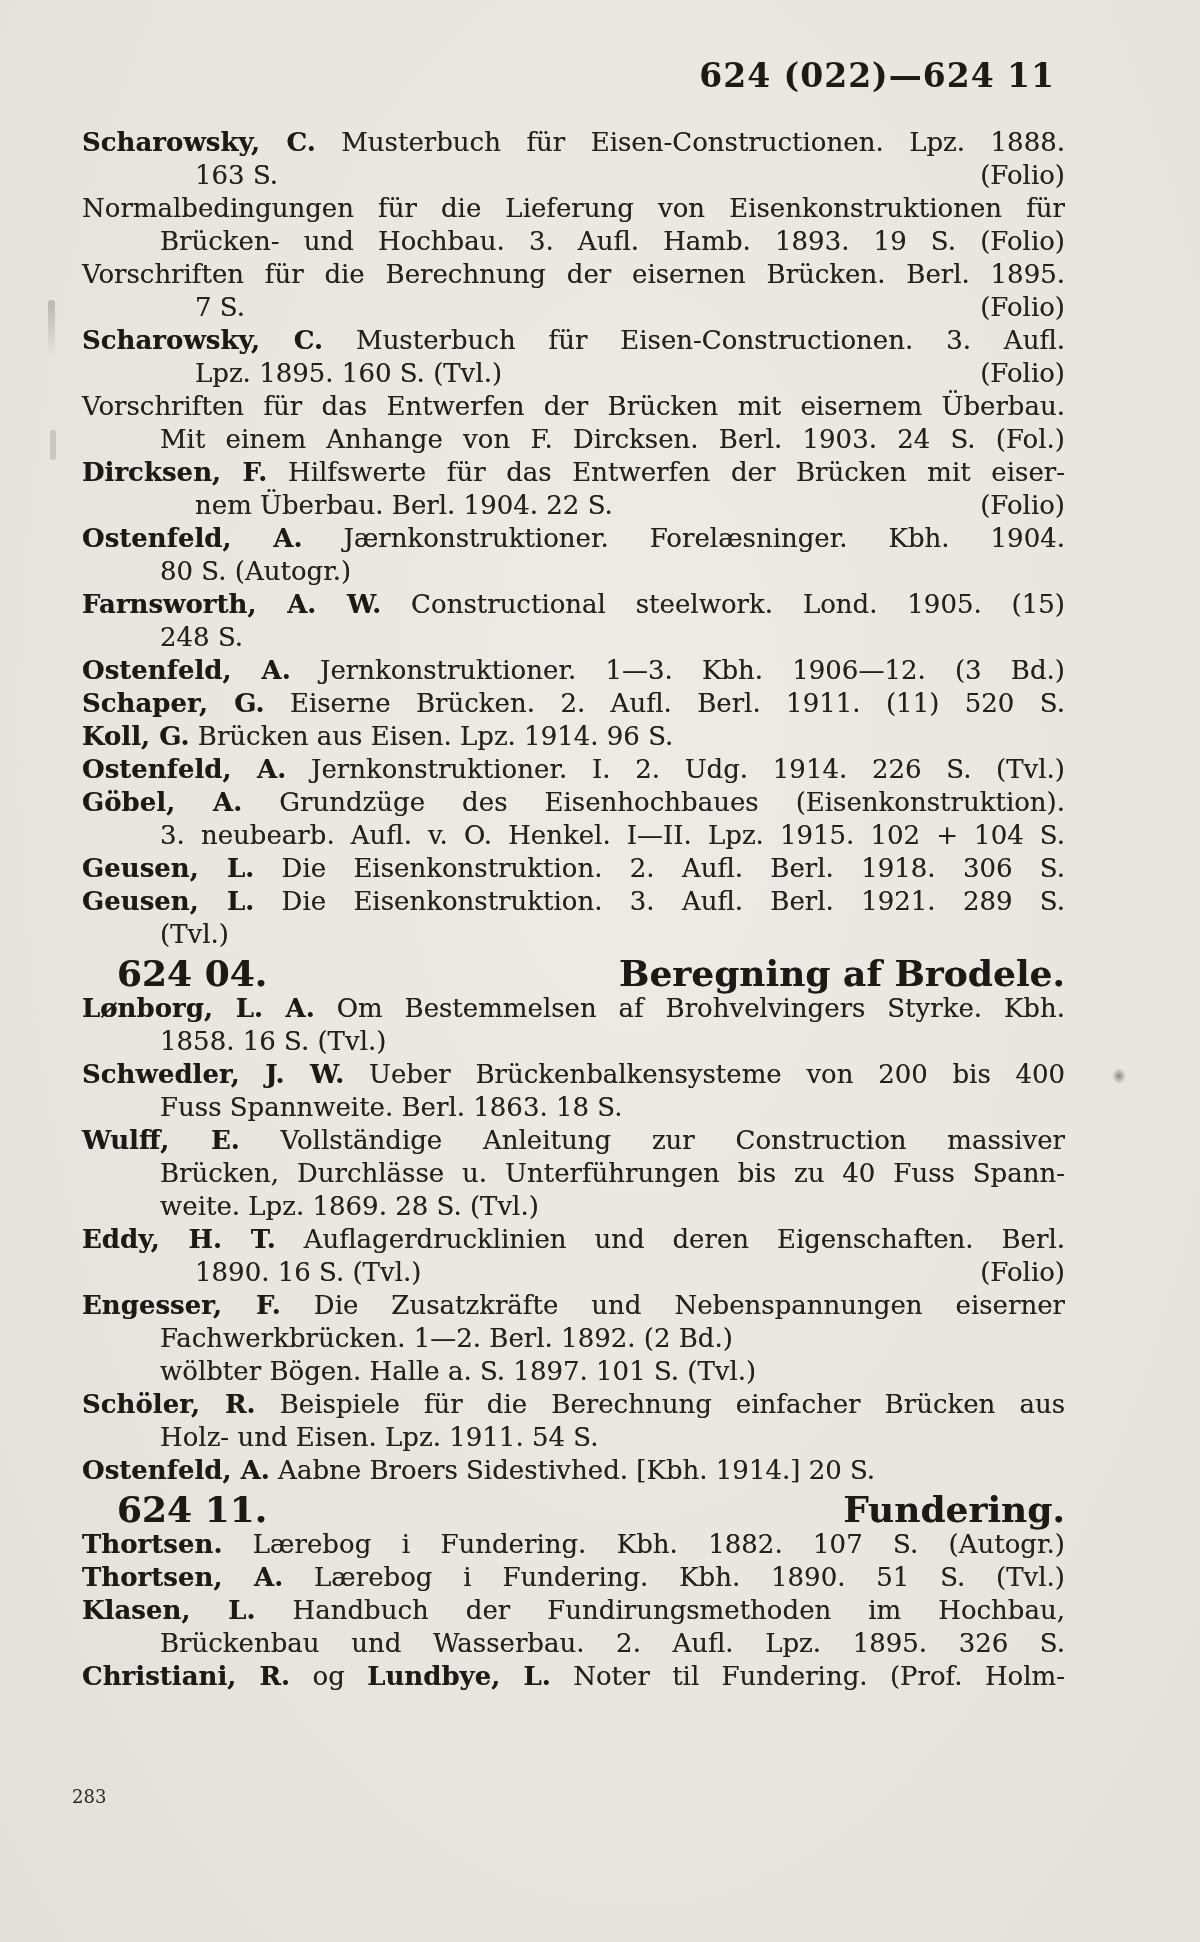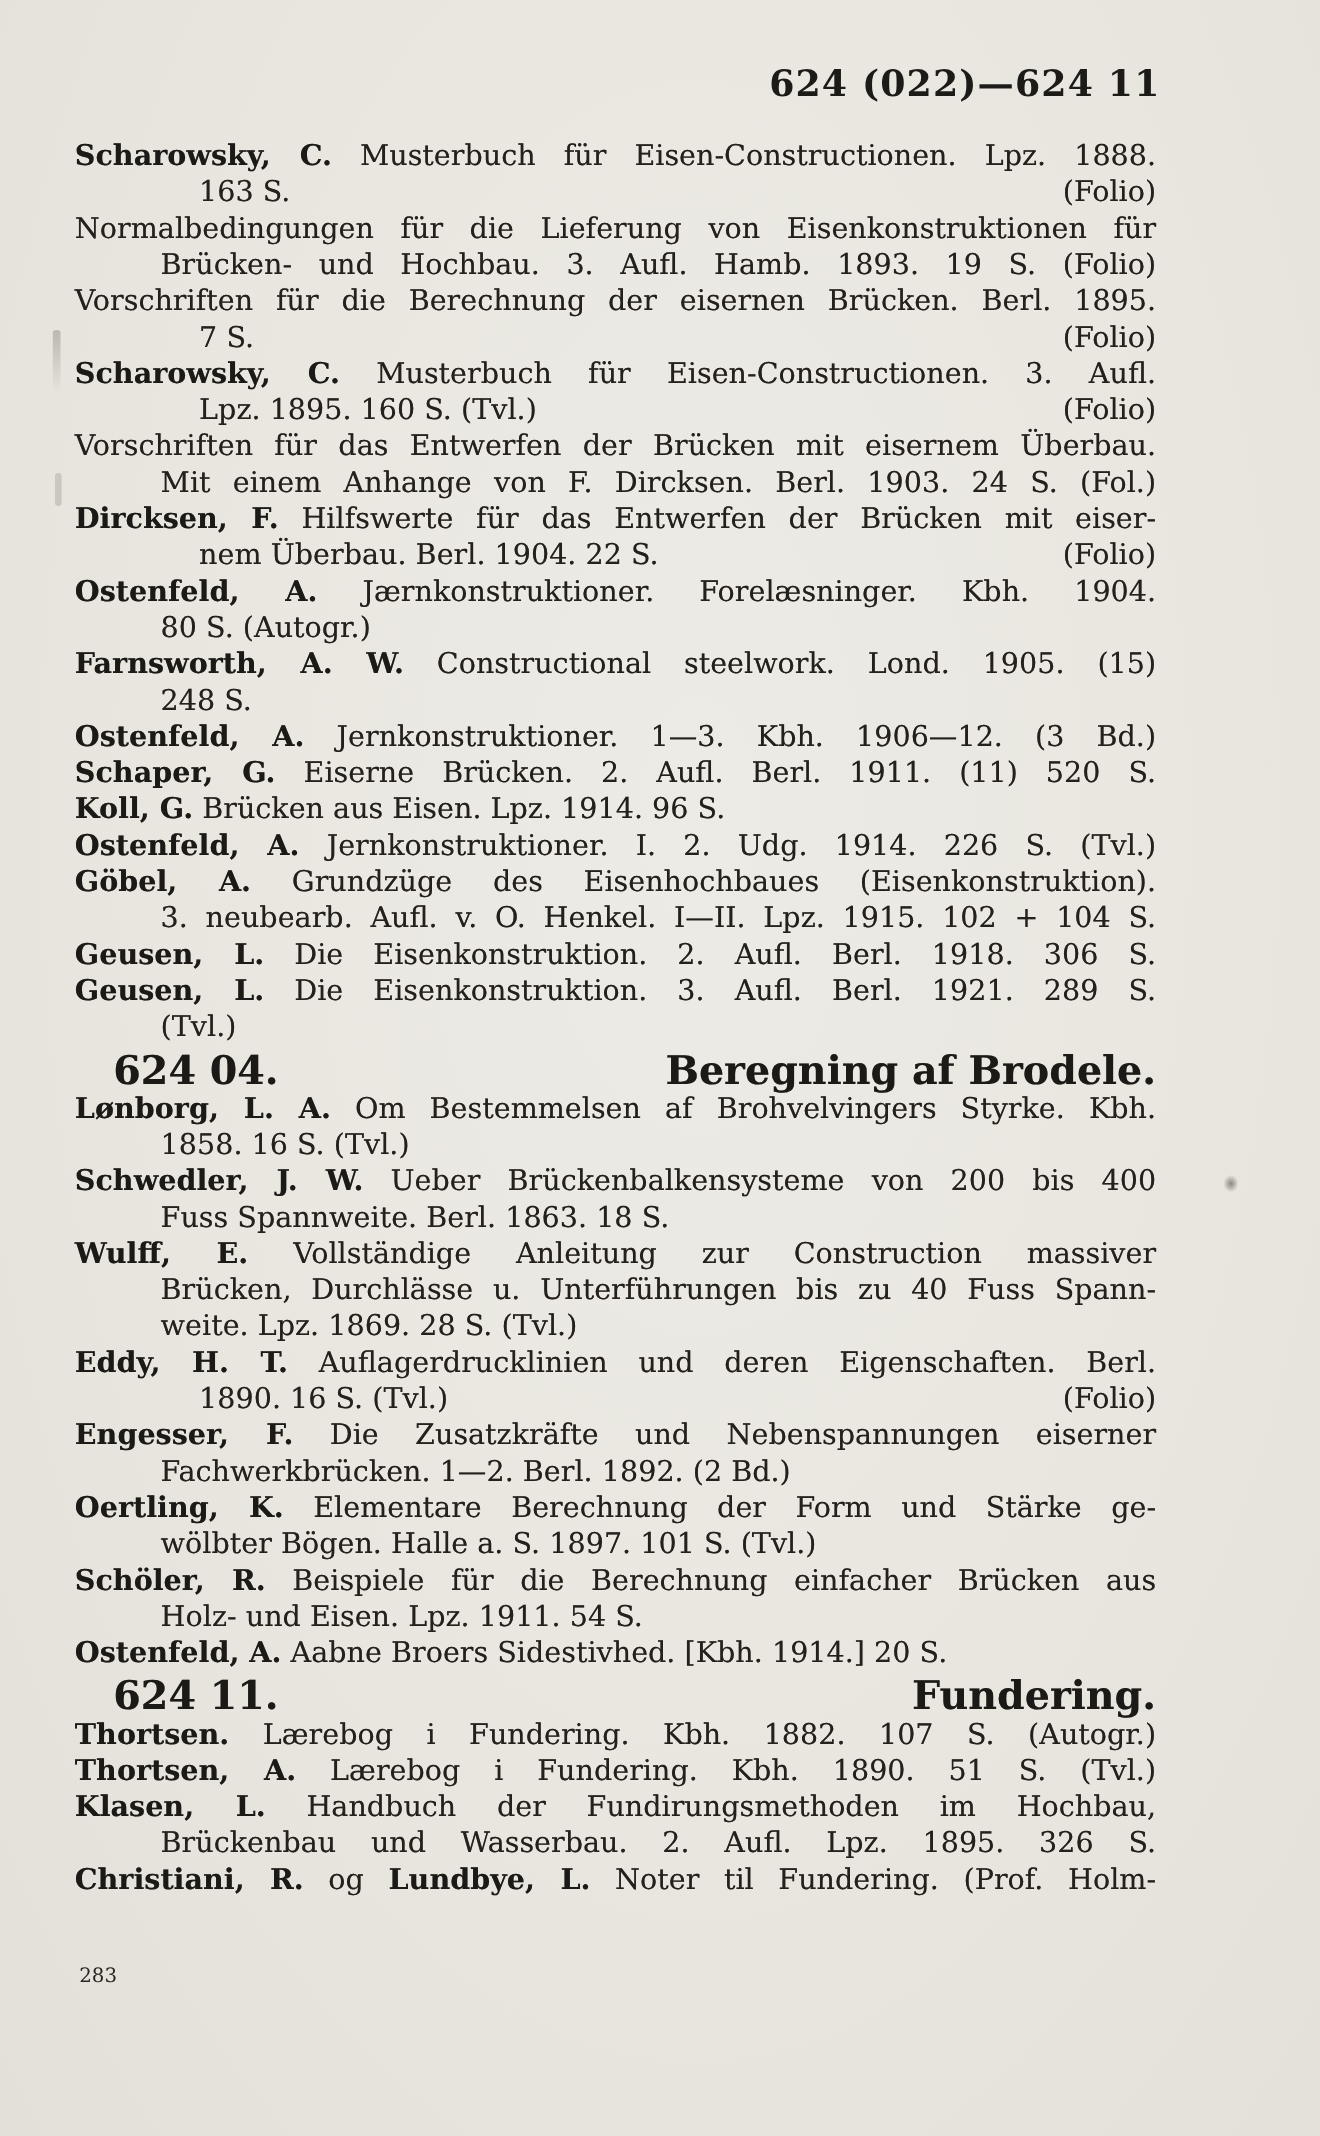--- a/index.html
+++ b/index.html
@@ -12,21 +12,21 @@
     color:#24211d;
     overflow:hidden;
     padding-left:16px;
   }
   .header{
     position:absolute;top:56px;left:72px;width:983px;
     text-align:right;font-weight:bold;font-size:33px;letter-spacing:1px;
     color:#1d1b18;
   }
   .body{
-    position:absolute;top:126px;left:68px;width:983px;
+    position:absolute;top:126px;left:82px;width:983px;
     font-size:26px;line-height:33px;
     text-shadow:0 0 0.5px rgba(35,32,28,0.55);
   }
   .line{min-height:33px;}
   .jl{text-align:justify;text-align-last:justify;}
   .ll{text-align:left;}
   .sl{display:flex;justify-content:space-between;margin-left:35px;}
   .ind{padding-left:78px;}
   .b{font-weight:bold;color:#1c1a16;}
   .r{font-weight:normal;}
@@ -146,21 +146,20 @@
         <div class="line sl ind">
           <span><span class="r">1890. 16 S. (Tvl.)</span></span>
           <span class="rg r">(Folio)</span>
         </div>
       </div>
       <div class="entry">
         <div class="line jl"><span class="b">Engesser, F.</span><span class="r"> Die Zusatzkräfte und Nebenspannungen eiserner</span></div>
         <div class="line ll ind"><span class="r">Fachwerkbrücken. 1—2. Berl. 1892. (2 Bd.)</span></div>
       </div>
       <div class="entry">
-        <div class="line jl"><span class="b">Oertling, K.</span><span class="r"> Elementare Berechnung der Form und Stärke ge-</span></div>
         <div class="line ll ind"><span class="r">wölbter Bögen. Halle a. S. 1897. 101 S. (Tvl.)</span></div>
       </div>
       <div class="entry">
         <div class="line jl"><span class="b">Schöler, R.</span><span class="r"> Beispiele für die Berechnung einfacher Brücken aus</span></div>
         <div class="line ll ind"><span class="r">Holz- und Eisen. Lpz. 1911. 54 S.</span></div>
       </div>
       <div class="entry">
         <div class="line ll"><span class="b">Ostenfeld, A.</span><span class="r"> Aabne Broers Sidestivhed. [Kbh. 1914.] 20 S.</span></div>
       </div>
       <div class="entry heading">

